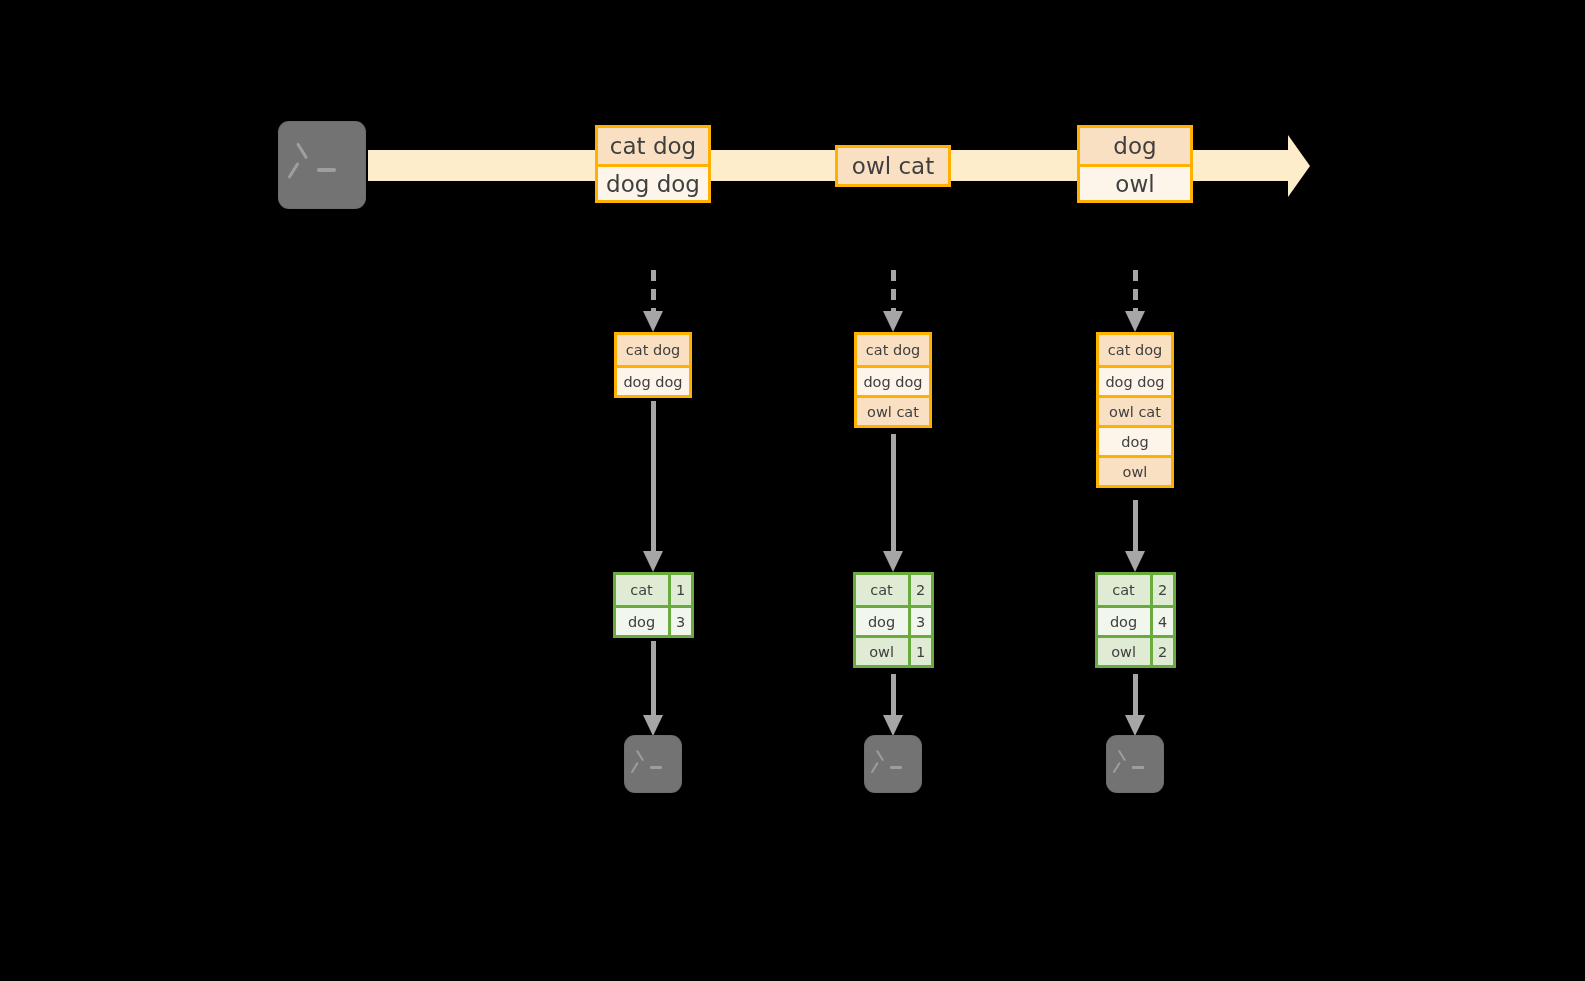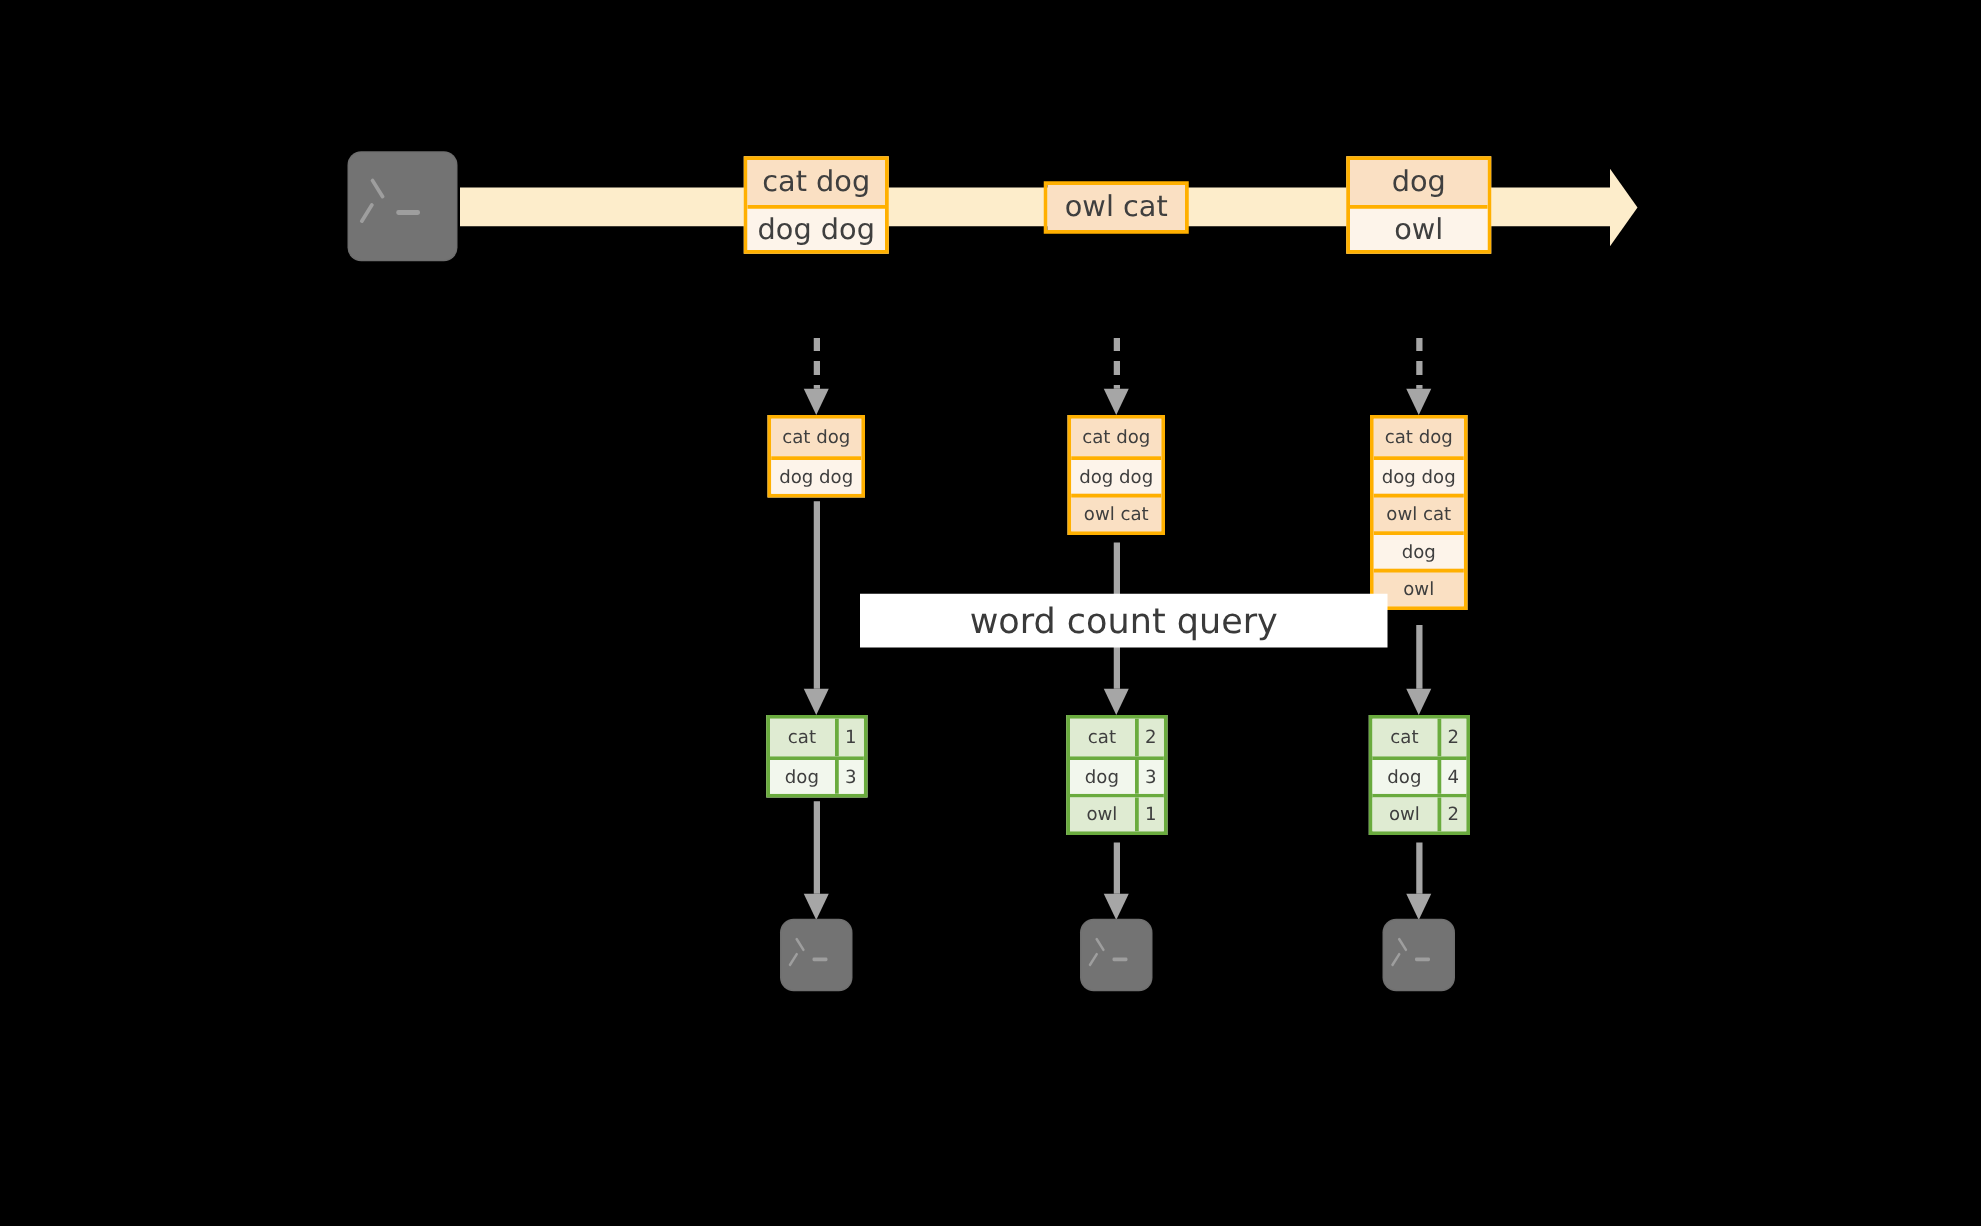--- a/index.html
+++ b/index.html
@@ -239,16 +239,13 @@
     <div class="conn-line" style="left: 1132.5px; top: 658px; height: 41px;"></div>
     <div class="conn-head" style="left: 1124.5px; top: 699px; border-top-color: rgb(166, 166, 166);"></div>
     <div class="terminal" style="left: 1107px; top: 720px; width: 56px; height: 56px;">
       <div class="hatch"></div>
       <div class="glyphs">
         <div class="prompt-chevron" style="left: 11.2px; top: 14.56px; width: 1.792px; height: 11.76px; transform: rotate(-32deg); transform-origin: left top; border-radius: 0.84px;"></div>
         <div class="prompt-chevron" style="left: 11.76px; top: 26.32px; width: 1.792px; height: 11.76px; transform: rotate(32deg); transform-origin: left top; border-radius: 0.84px;"></div>
         <div class="prompt-cursor" style="left: 24.64px; top: 30.24px; width: 12.32px; height: 2.52px; border-radius: 1.12px;"></div>
       </div>
     </div>
-    <div class="label-band" style="left: 688px; top: 459px; width: 422px; height: 43px; background: rgb(255, 255, 255);">
-      <span>word count query</span>
-    </div>
   </div>
 
 </body></html>

